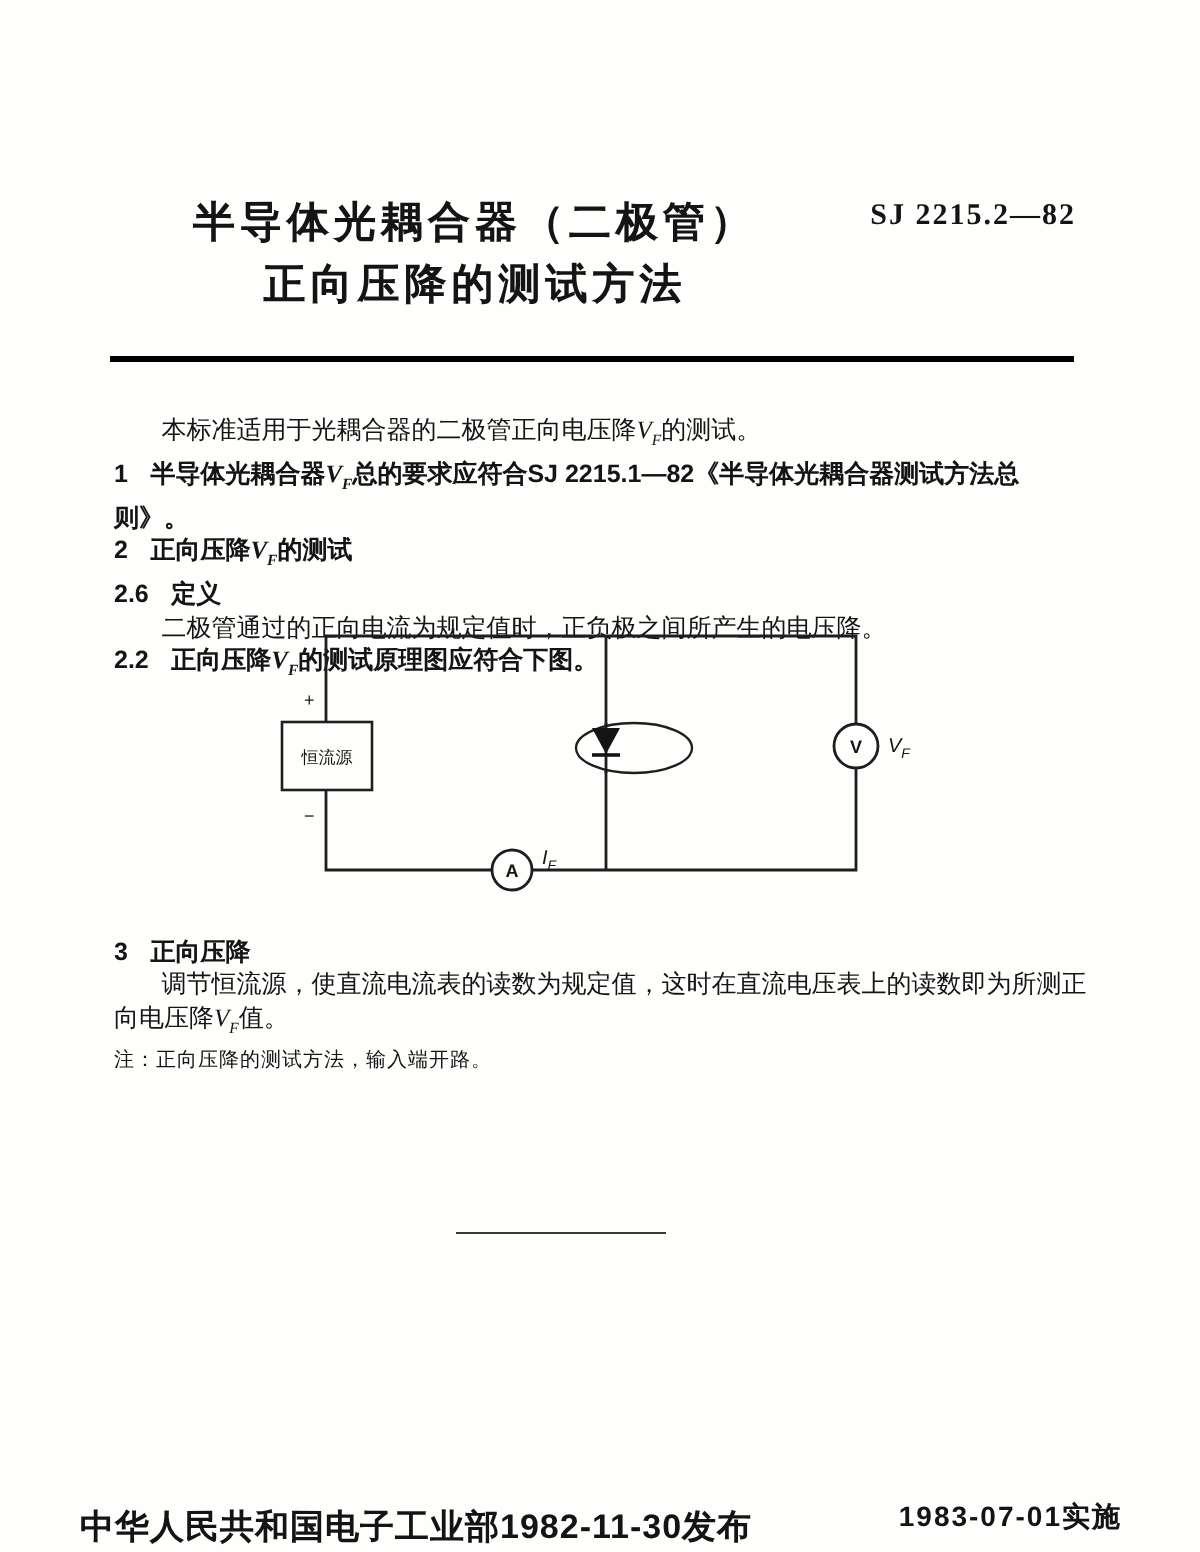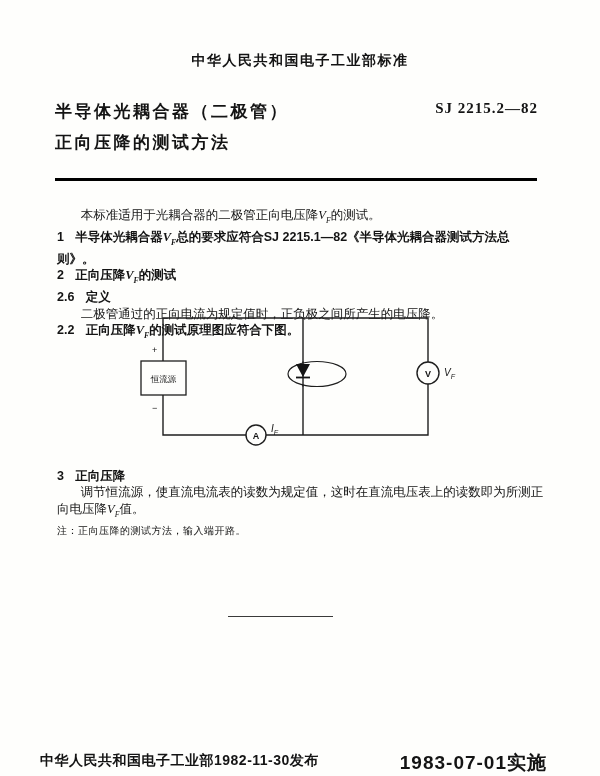--- a/index.html
+++ b/index.html
@@ -8,22 +8,22 @@
     position:relative; width:600px; height:776px; margin:0 auto;
     background:#fefefc; color:#141414; overflow:hidden;
     font-family:"Liberation Sans","DejaVu Sans",sans-serif;
   }
   .header {
     position:absolute; top:52px; left:0; width:100%;
     text-align:center; font-size:14px; font-weight:bold; letter-spacing:1.5px;
   }
   .title-row { position:absolute; top:96px; left:55px; right:60px; height:70px; }
   .title-main {
-    margin-right:120px; text-align:left;
-    font-size:17px; font-weight:bold; letter-spacing:2.5px; line-height:31px;
+    margin-right:120px; text-align:center;
+    font-size:21px; font-weight:bold; letter-spacing:2.5px; line-height:31px;
   }
   .std-no {
     position:absolute; right:2px; top:4px;
     font-family:"Liberation Serif","DejaVu Serif",serif;
     font-size:15px; font-weight:bold; letter-spacing:1px;
   }
   .rule-thick { position:absolute; top:178px; left:55px; width:482px; height:3px; background:#000; }
   .body-text { position:absolute; left:57px; width:490px; font-size:12.5px; line-height:16.4px; }
   .body-1 { top:191px;margin-top:16px; }
   .body-2 { top:468px; }
@@ -32,34 +32,33 @@
   .num { font-weight:bold; margin-right:0.9em; }
   .subnum { margin-left:5px; }
   .semibold { font-weight:bold; }
   .sym { font-style:italic; font-family:"Liberation Serif","DejaVu Serif",serif; }
   .sym sub { font-size:0.62em; font-style:italic; }
   .note-line { margin-top:3px; margin-left:1.7em; font-size:10px; letter-spacing:0.5px; }
   .diagram { position:absolute; left:128px; top:303px; }
   .mid-rule { position:absolute; top:616px; left:228px; width:105px; height:1px; background:#3a3a3a; }
   .footer-left {
     position:absolute; top:752px; left:40px;
-    font-size:14px; font-weight:bold; letter-spacing:0.5px;
+    font-size:17px; font-weight:bold; letter-spacing:0.5px;
   }
   .footer-right {
-    position:absolute; top:750px; right:53px;
-    font-size:19px; font-weight:bold; letter-spacing:1px;
+    position:absolute; top:750px; right:39px;
+    font-size:14px; font-weight:bold; letter-spacing:1px;
   }
   svg text { fill:#141414; font-family:"Liberation Sans","DejaVu Sans",sans-serif; }
 </style>
 </head>
 <body>
 
 <div class="page">
 
-  <div class="header">中华人民共和国电子工业部标准</div>
 
   <div class="title-row">
     <div class="title-main">
       <div>半导体光耦合器（二极管）</div>
       <div>正向压降的测试方法</div>
     </div>
     <div class="std-no">SJ 2215.2—82</div>
   </div>
 
   <div class="rule-thick"></div>

